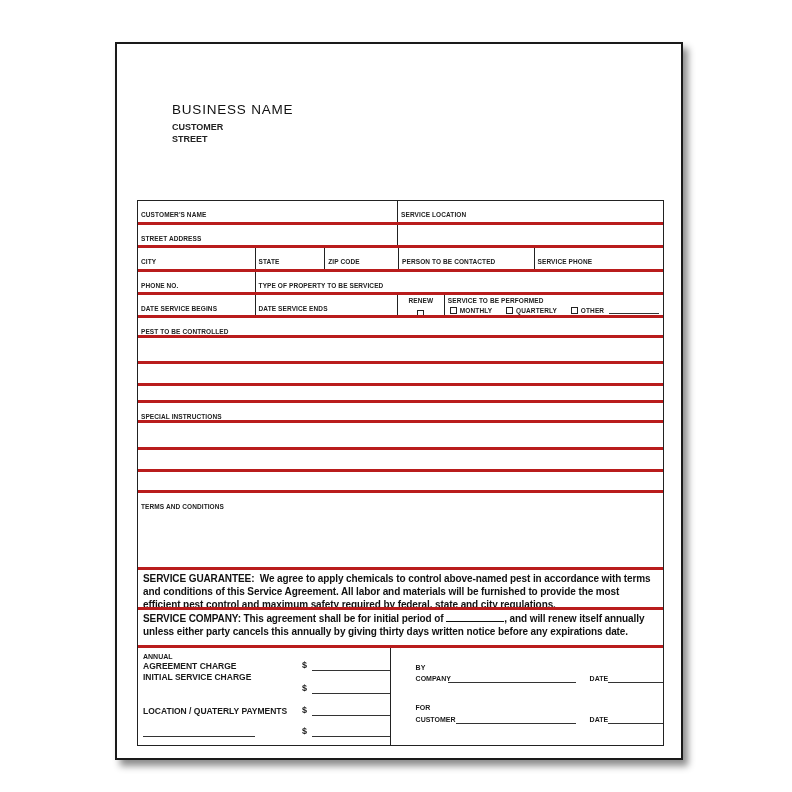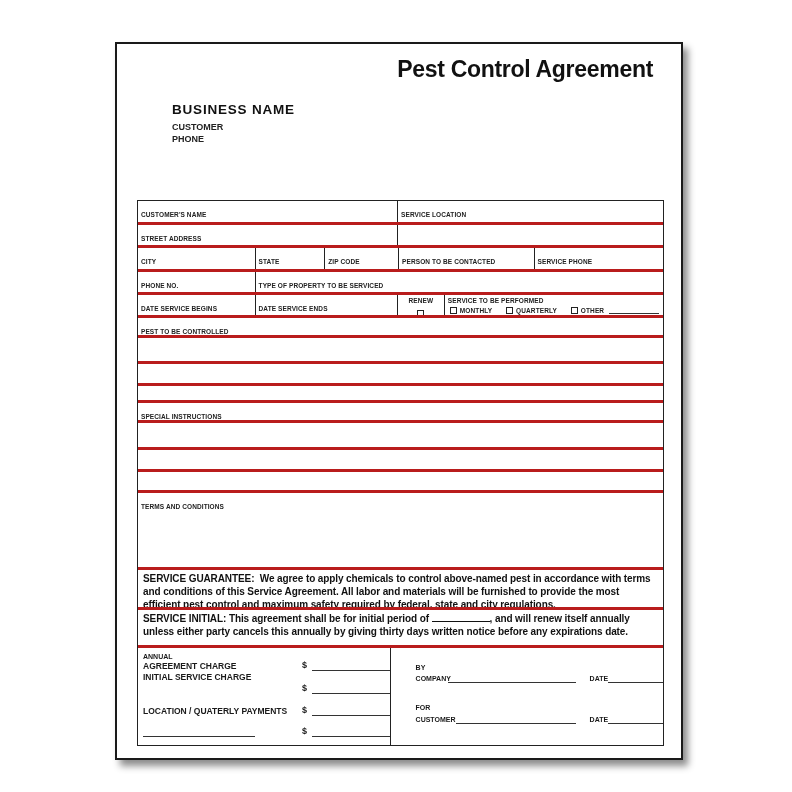--- a/index.html
+++ b/index.html
@@ -11,21 +11,21 @@
   .sheet{
     position:absolute;left:115px;top:42px;width:568px;height:718px;
     background:#ffffff;border:2px solid #1a1a1a;box-sizing:border-box;
     box-shadow:5px 6px 7px rgba(0,0,0,0.45);
   }
   .doc-title{
     position:absolute;top:12px;right:28px;
     font-size:23px;font-weight:bold;letter-spacing:-0.3px;color:#111;
   }
   .letterhead{position:absolute;left:55px;top:58px;}
-  .biz-name{font-size:13.5px;font-weight:bold;letter-spacing:0.8px;margin-bottom:4px;color:#111;}
+  .biz-name{font-size:13.5px;font-weight:normal;letter-spacing:0.8px;margin-bottom:4px;color:#111;}
   .biz-line{font-size:9px;font-weight:bold;line-height:12px;color:#222;}
 
   .form-table{
     position:absolute;left:20px;top:156px;width:527px;
     border:1.5px solid #222;box-sizing:border-box;background:#fff;
   }
   .trow{display:flex;border-bottom:3px solid #b91c1c;box-sizing:border-box;}
   .trow:last-child{border-bottom:none;gap:15px;}
   .cell{
     box-sizing:border-box;border-right:1px solid #222;
@@ -62,26 +62,25 @@
   .sig-label{position:absolute;font-size:7px;font-weight:bold;color:#1a1a1a;white-space:nowrap;}
   .sig-line{position:absolute;border-bottom:1.5px solid #333;height:9px;}
 
   .fill-area{min-height:4px;}
 </style>
 </head>
 <body>
 
 <div class="sheet">
 
-  <div class="doc-title">Pest Control Agreement</div>
 
   <div class="letterhead">
     <div class="biz-name">BUSINESS NAME</div>
     <div class="biz-line">CUSTOMER</div>
-    <div class="biz-line">PHONE</div>
+    <div class="biz-line">STREET</div>
   </div>
 
   <div class="form-table">
 
     <div class="trow" style="height:24px;">
       <div class="cell" style="width:261px;">
         <span class="lbl">CUSTOMER'S NAME</span>
       </div>
       <div class="cell" style="width:266px;">
         <span class="lbl">SERVICE LOCATION</span>
@@ -190,21 +189,21 @@
     </div>
 
     <div class="trow" style="height:40px;">
       <div class="cell" style="width:527px;padding:0;">
         <div class="para"><span>SERVICE GUARANTEE:</span>&nbsp; <span>We agree to apply chemicals to control above-named pest in accordance with terms and conditions of this Service Agreement. All labor and materials will be furnished to provide the most efficient pest control and maximum safety required by federal, state and city regulations.</span></div>
       </div>
     </div>
 
     <div class="trow" style="height:38px;">
       <div class="cell" style="width:527px;padding:0;">
-        <div class="para"><span>SERVICE INITIAL:</span> <span>This agreement shall be for initial period of</span> <span class="inline-blank"></span><span>, and will renew itself annually unless either party cancels this annually by giving thirty days written notice before any expirations date.</span></div>
+        <div class="para"><span>SERVICE COMPANY:</span> <span>This agreement shall be for initial period of</span> <span class="inline-blank"></span><span>, and will renew itself annually unless either party cancels this annually by giving thirty days written notice before any expirations date.</span></div>
       </div>
     </div>
 
     <div class="trow" style="height:97px;">
 
       <div class="cell charges-cell" style="width:261px;padding:0;">
         <div class="chg-label chg-annual" style="top:5px;">ANNUAL</div>
         <div class="chg-label" style="top:13px;">AGREEMENT CHARGE</div>
         <span class="dollar" style="top:12px;">$</span>
         <span class="chg-line" style="top:12px;"></span>

